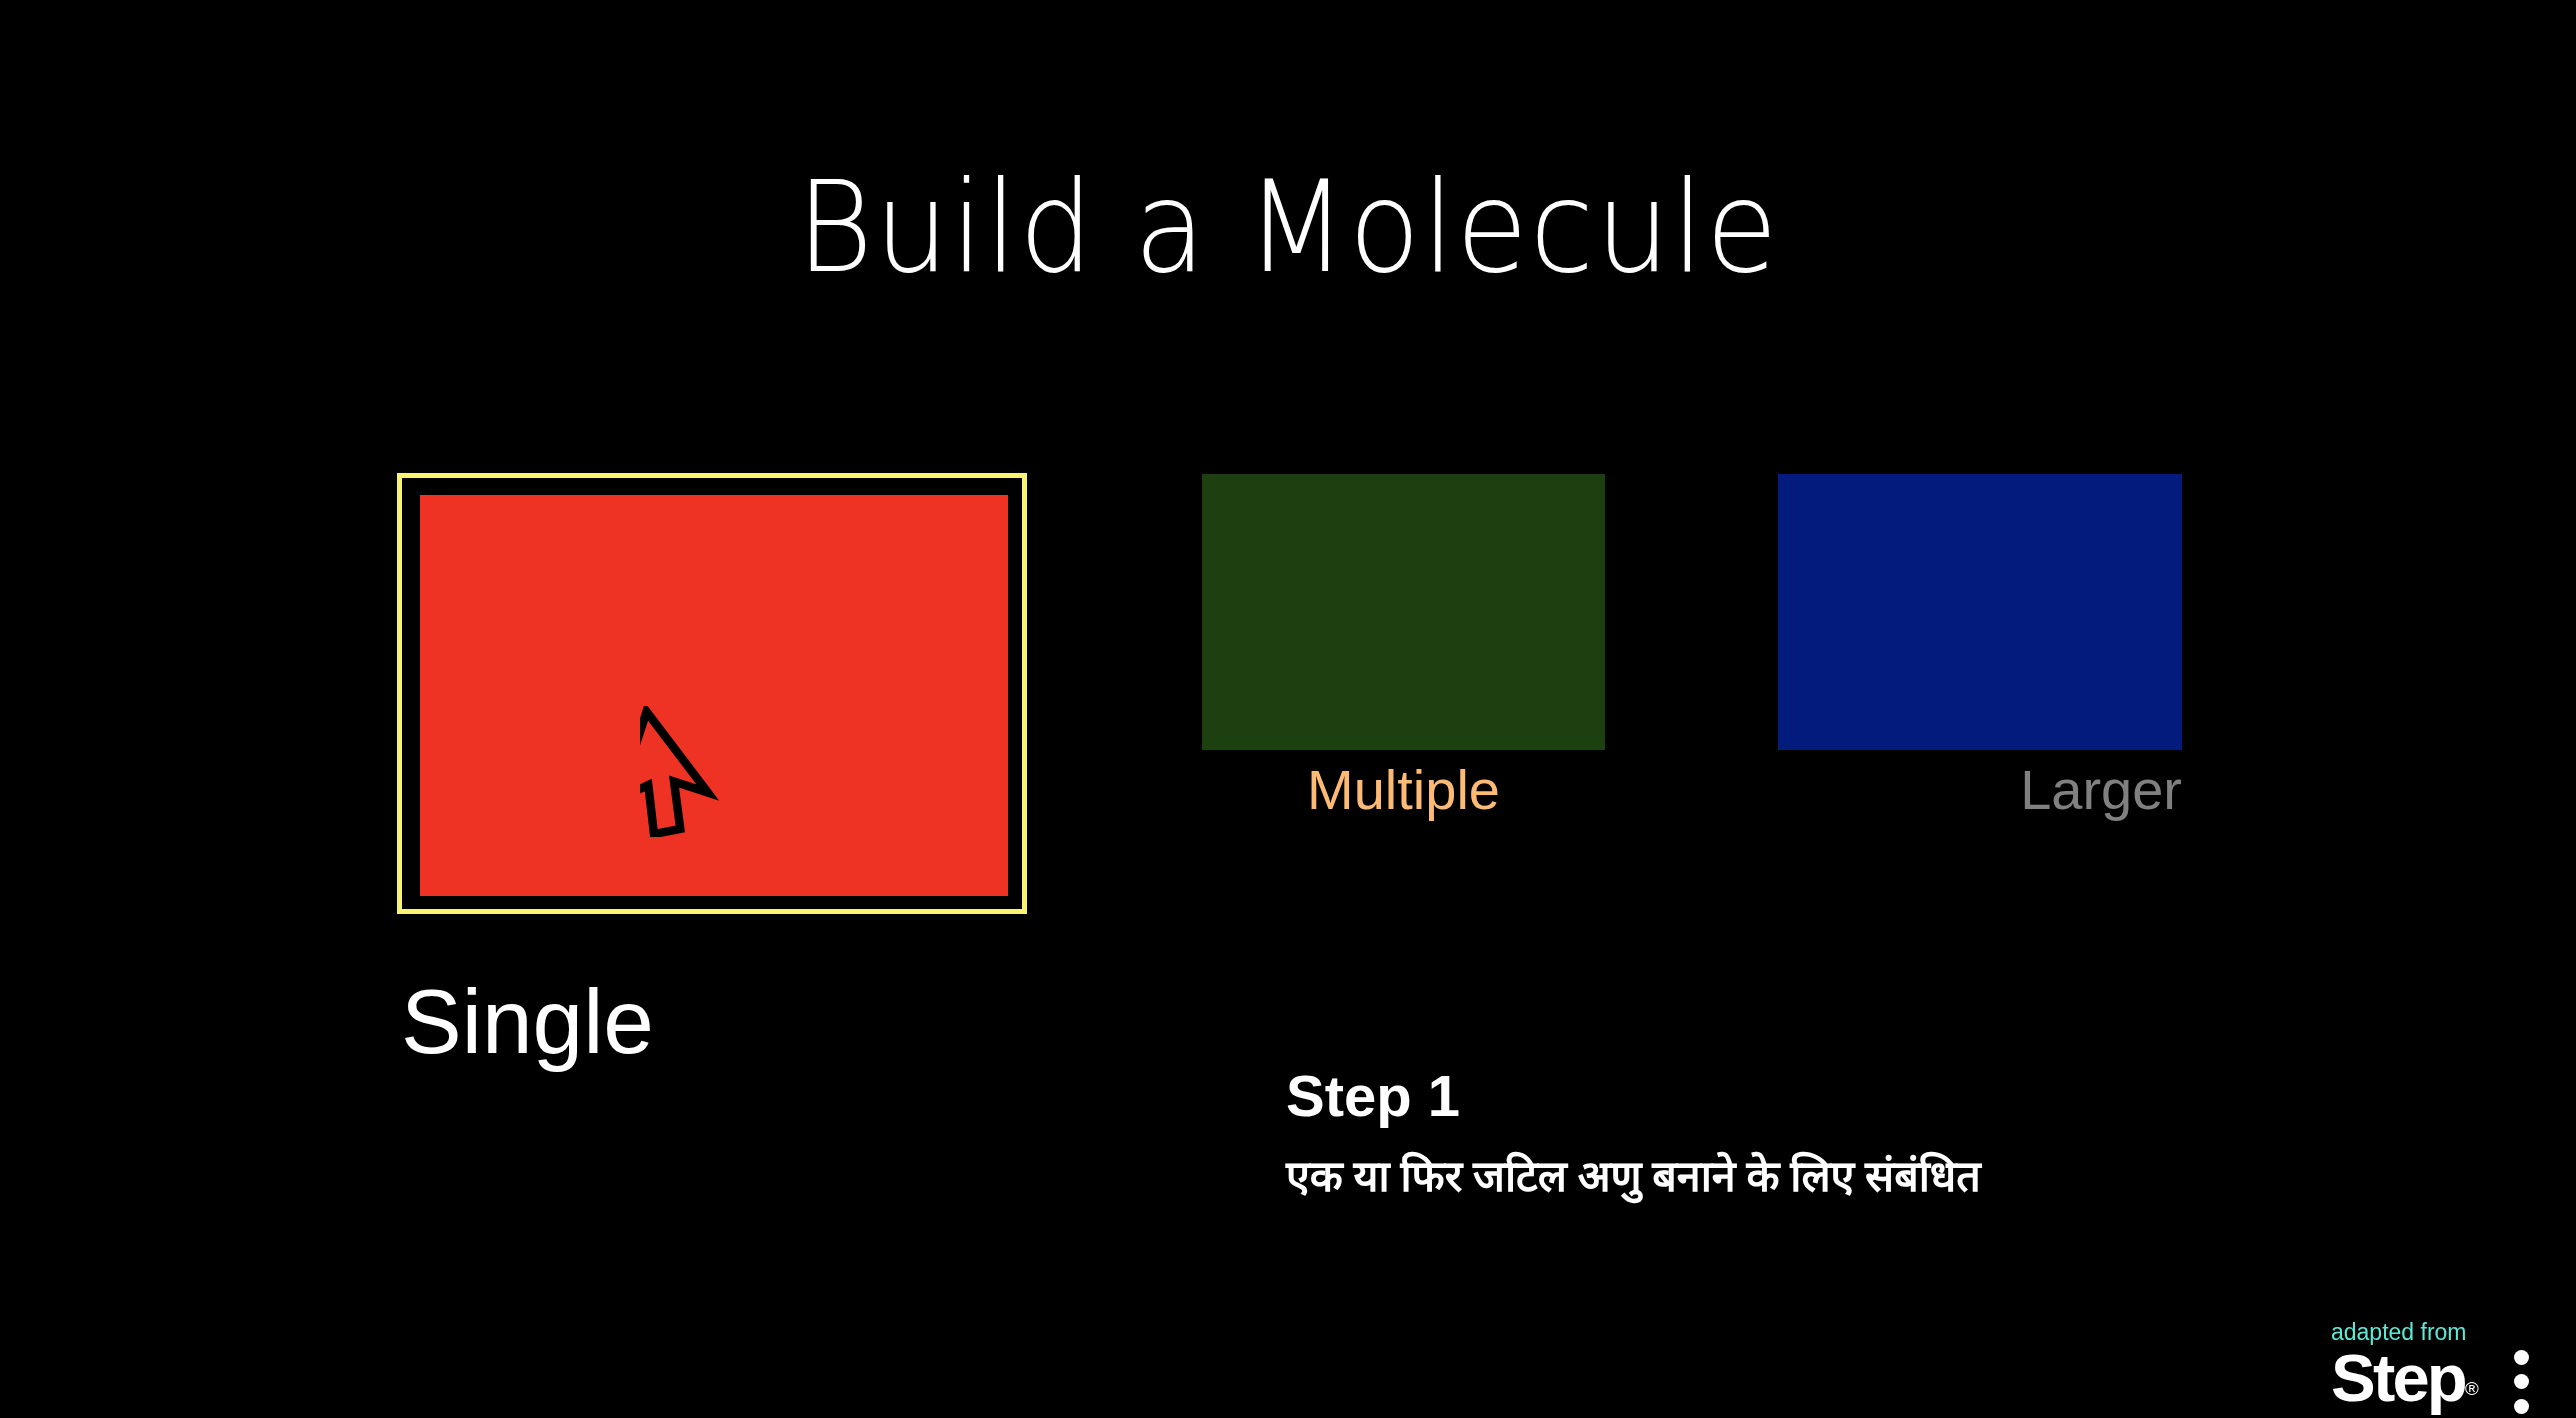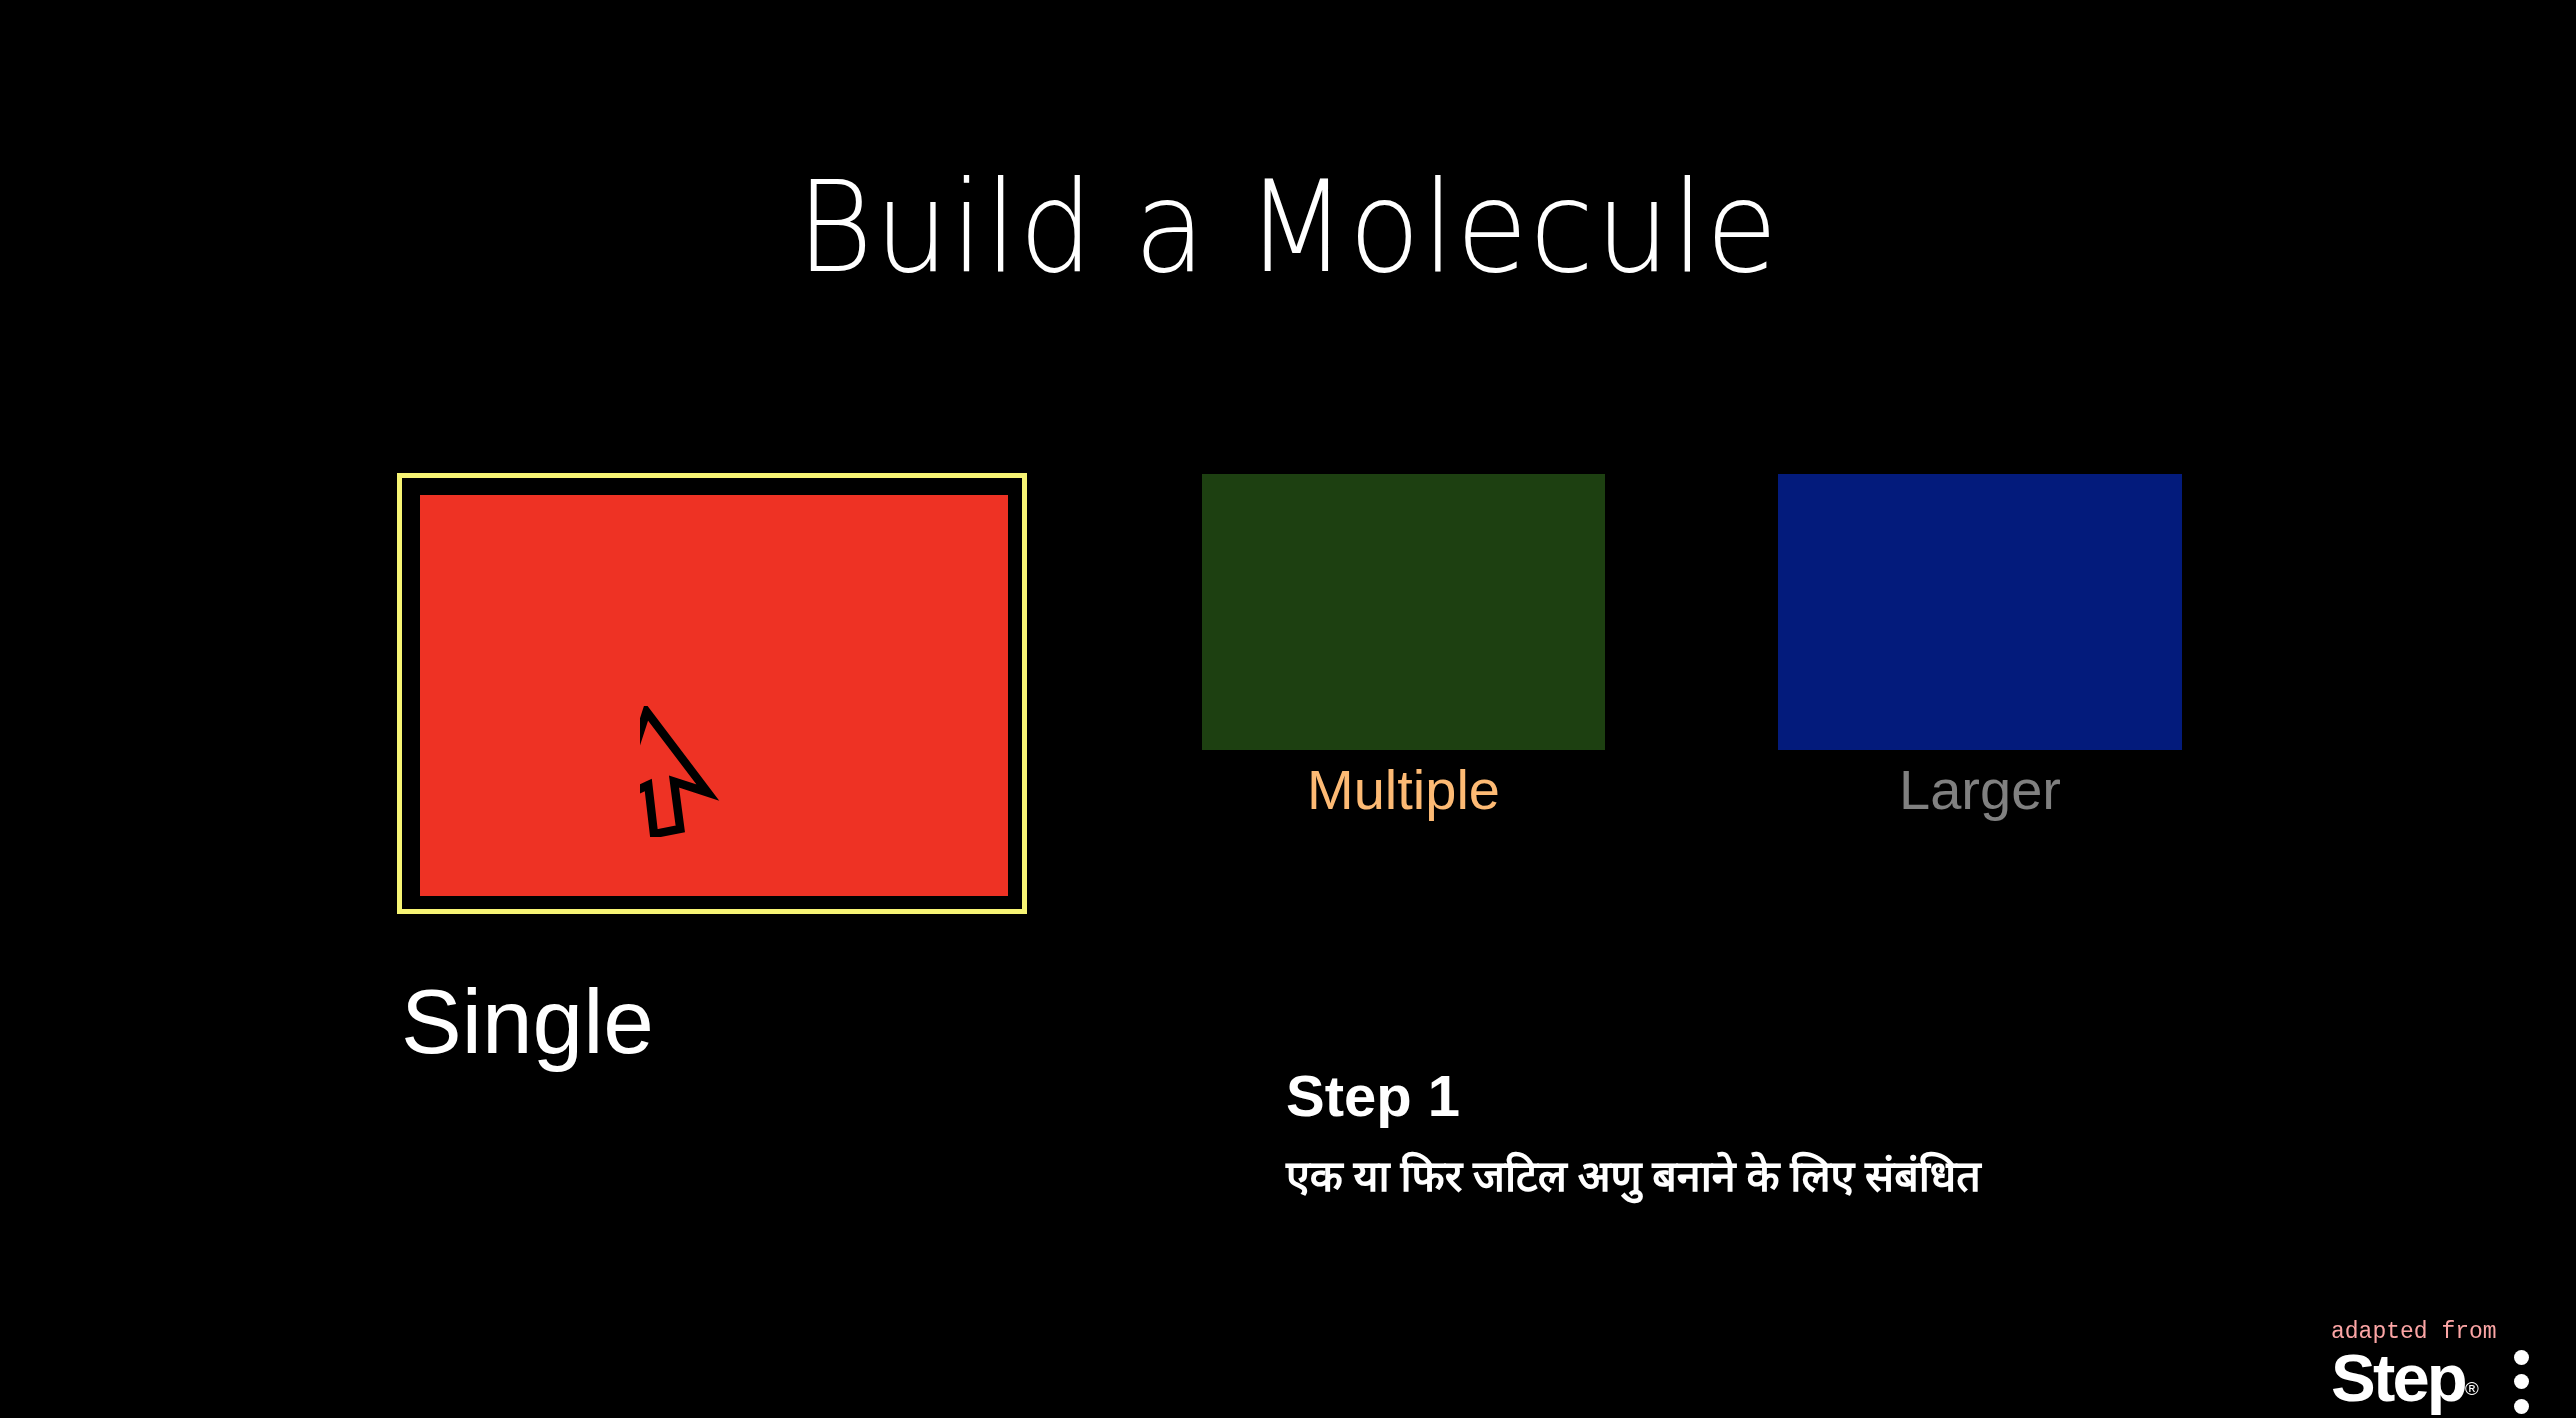--- a/index.html
+++ b/index.html
@@ -121,20 +121,21 @@
     height: 276px;
     background: #031b7c;
   }
   #larger-label {
     left: 1778px;
     top: 758px;
     width: 404px;
     color: #808080;
     font-size: 56px;
     line-height: 63px;
+    text-align: right;
   }
 
   
   #cursor-arrow {
     position: absolute;
     left: 640px;
     top: 706px;
     width: 131px;
     height: 131px;
     pointer-events: none;
@@ -172,22 +173,22 @@
     position: absolute;
     left: 2331px;
     top: 1318px;
     width: 233px;
     height: 97px;
   }
   #phet-adapted-from {
     position: absolute;
     left: 0;
     top: 0;
-    color: #fca5a5;
-    font-family: Liberation Mono, monospace;
+    color: #5eead4;
+    font-family: Liberation Sans, sans-serif;
     font-size: 23px;
     line-height: 28px;
     white-space: nowrap;
   }
   #phet-wordmark {
     position: absolute;
     left: 0;
     top: 26px;
     color: #ffffff;
     font-family: "Liberation Sans", sans-serif;

